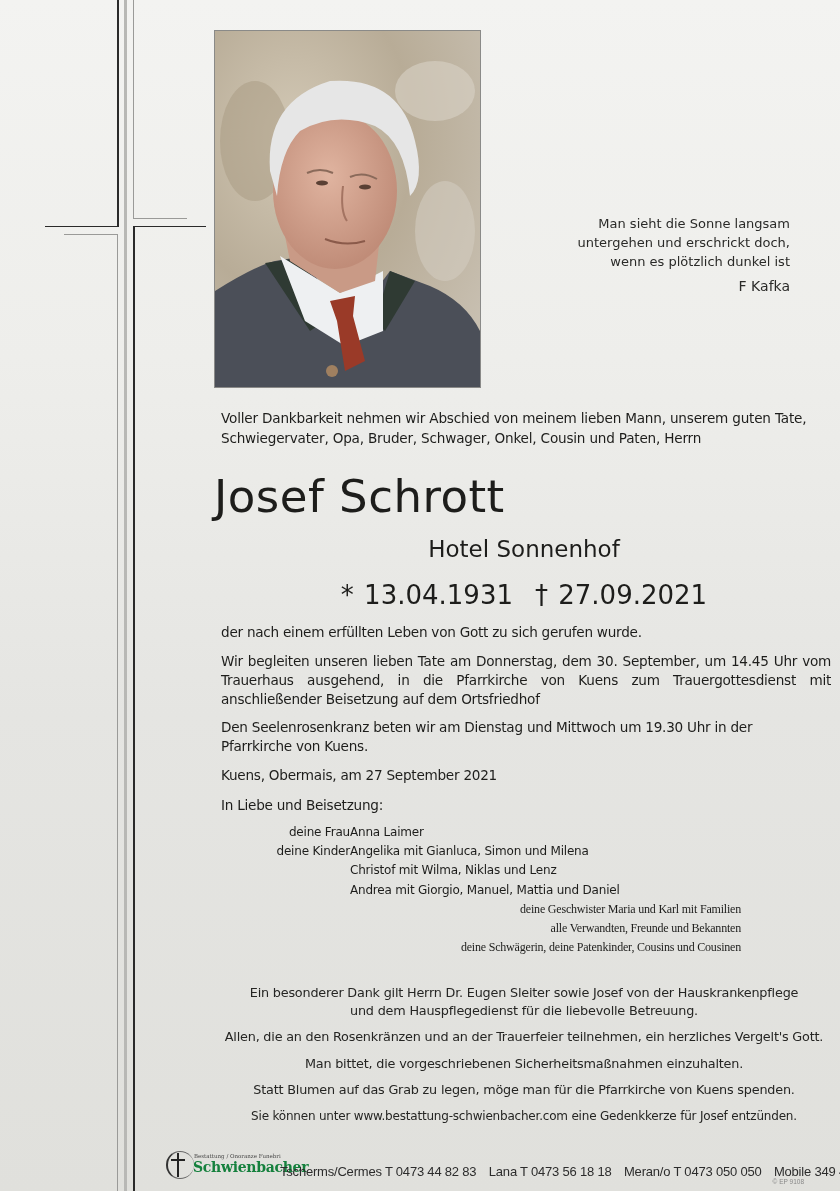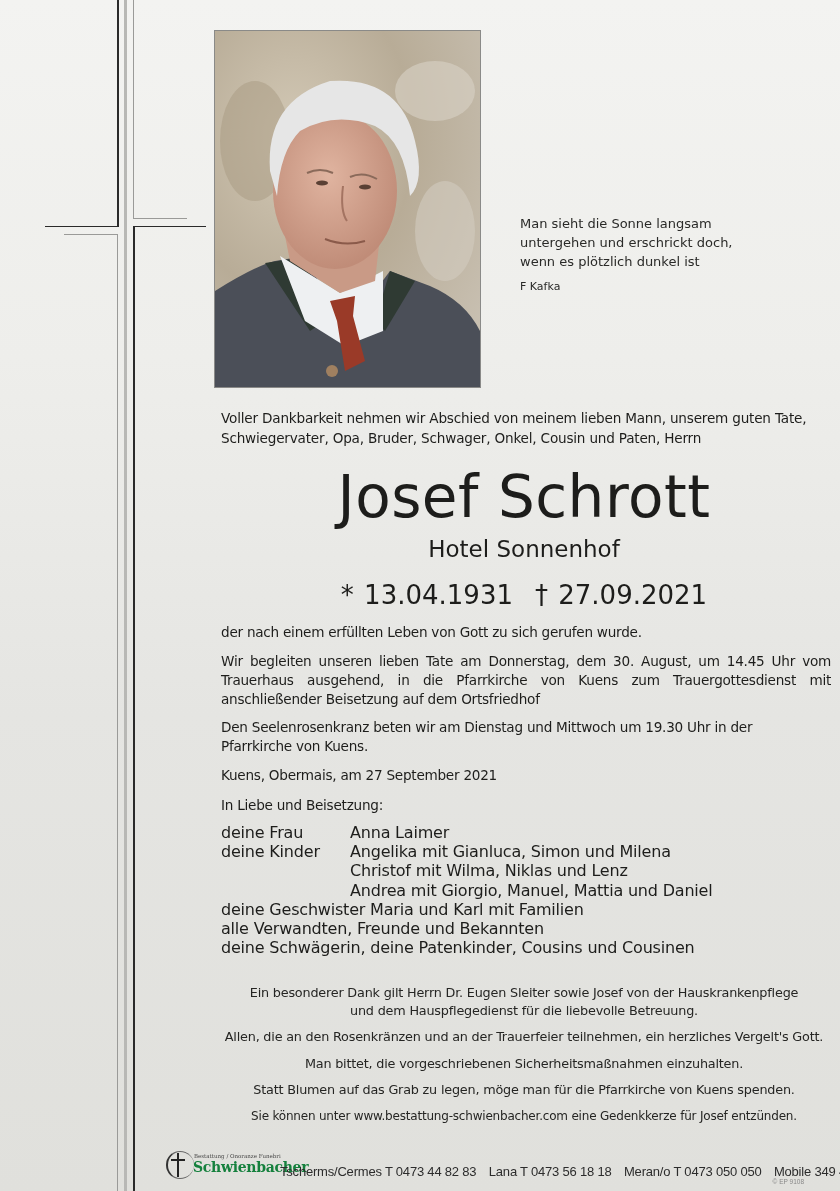--- a/index.html
+++ b/index.html
@@ -15,37 +15,37 @@
     .line-light { background: #b8b8b5; }
 
     
     .photo {
       left: 214px; top: 30px; width: 265px; height: 356px;
       border: 1px solid #8a8a88; overflow: hidden;
       background: linear-gradient(135deg, #b7ab97 0%, #cfc6b3 35%, #aea391 60%, #c4bcad 100%);
     }
     .photo svg { width: 100%; height: 100%; display: block; }
 
-    .quote { left: 520px; top: 214px; width: 270px; text-align: left; font-size: 13px; line-height: 19px; color: #2a2a28; }
-    .quote .author { font-size: 11px; margin-top: 6px; }
+    .quote { left: 520px; top: 214px; width: 270px; text-align: right; font-size: 13px; line-height: 19px; color: #2a2a28; }
+    .quote .author { font-size: 14px; margin-top: 6px; }
 
     .intro { left: 221px; top: 408px; width: 610px; font-size: 13.6px; line-height: 20px; letter-spacing: -0.2px; }
 
-    .name { left: 214px; top: 470px; width: 620px; text-align: center; font-size: 58px; letter-spacing: 0.5px; line-height: 54px; }
+    .name { left: 214px; top: 470px; width: 620px; font-size: 45px; letter-spacing: 0.5px; line-height: 54px; }
     .subtitle { left: 214px; top: 534px; width: 620px; text-align: center; font-size: 23px; line-height: 30px; }
     .dates { left: 214px; top: 580px; width: 620px; text-align: center; font-size: 26px; line-height: 30px; word-spacing: 2px; }
     .dates .gap { display: inline-block; width: 22px; }
 
     .body-text { left: 221px; width: 610px; font-size: 13.6px; line-height: 19px; letter-spacing: -0.25px; }
     .justify { text-align: justify; text-align-last: left; }
 
-    .family { left: 221px; top: 823px; width: 520px; font-size: 16px; line-height: 19.2px; letter-spacing: -0.2px; }
+    .family { left: 221px; top: 823px; width: 520px; font-size: 12px; line-height: 19.2px; letter-spacing: -0.2px; text-align: right; }
     .family .row { display: flex; }
     .family .rel { width: 129px; flex: 0 0 129px; }
-    .family .full { white-space: nowrap; }
+    .family .full { white-space: nowrap; font-family: Liberation Serif, serif; }
 
     .center-block { left: 214px; width: 620px; text-align: center; font-size: 12.8px; line-height: 18px; letter-spacing: -0.2px; color: #252523; }
 
     .footer { left: 164px; top: 1149px; width: 640px; height: 34px; }
     .logo { position: absolute; left: 0; top: 0; width: 120px; height: 34px; }
     .logo-circle { position: absolute; left: 2px; top: 2px; width: 26px; height: 26px; border-radius: 50%; border-left: 2px solid #333; border-top: 1px solid #666; border-bottom: 1px solid #666; }
     .logo-cross-v { position: absolute; left: 13px; top: 4px; width: 2px; height: 24px; background: #222; }
     .logo-cross-h { position: absolute; left: 7px; top: 10px; width: 14px; height: 2px; background: #222; }
     .logo-small { position: absolute; left: 30px; top: 4px; font-family: "DejaVu Serif", serif; font-size: 5.5px; color: #444; white-space: nowrap; }
     .logo-big { position: absolute; left: 29px; top: 10px; font-family: "DejaVu Serif", serif; font-weight: bold; font-size: 14px; color: #15803d; letter-spacing: -0.3px; white-space: nowrap; }
@@ -129,21 +129,21 @@
   <div>Schwiegervater, Opa, Bruder, Schwager, Onkel, Cousin und Paten, Herrn</div>
 </div>
 
 <div class="abs name">Josef Schrott</div>
 <div class="abs subtitle">Hotel Sonnenhof</div>
 <div class="abs dates">
   <span>* 13.04.1931</span><span class="gap"></span><span>† 27.09.2021</span>
 </div>
 
 <div class="abs body-text" style="top:623px;">der nach einem erfüllten Leben von Gott zu sich gerufen wurde.</div>
-<div class="abs body-text justify" style="top:652px;">Wir begleiten unseren lieben Tate am Donnerstag, dem 30. August, um 14.45 Uhr vom Trauerhaus ausgehend, in die Pfarrkirche von Kuens zum Trauergottesdienst mit anschließender Beisetzung auf dem Ortsfriedhof</div>
+<div class="abs body-text justify" style="top:652px;">Wir begleiten unseren lieben Tate am Donnerstag, dem 30. September, um 14.45 Uhr vom Trauerhaus ausgehend, in die Pfarrkirche von Kuens zum Trauergottesdienst mit anschließender Beisetzung auf dem Ortsfriedhof</div>
 <div class="abs body-text" style="top:718px;width:590px;">Den Seelenrosenkranz beten wir am Dienstag und Mittwoch um 19.30 Uhr in der Pfarrkirche von Kuens.</div>
 <div class="abs body-text" style="top:766px;">Kuens, Obermais, am 27  September 2021</div>
 <div class="abs body-text" style="top:796px;">In Liebe und Beisetzung:</div>
 
 <div class="abs family">
   <div class="row">
     <span class="rel">deine Frau</span>
     <span>Anna Laimer</span>
   </div>
   <div class="row">

